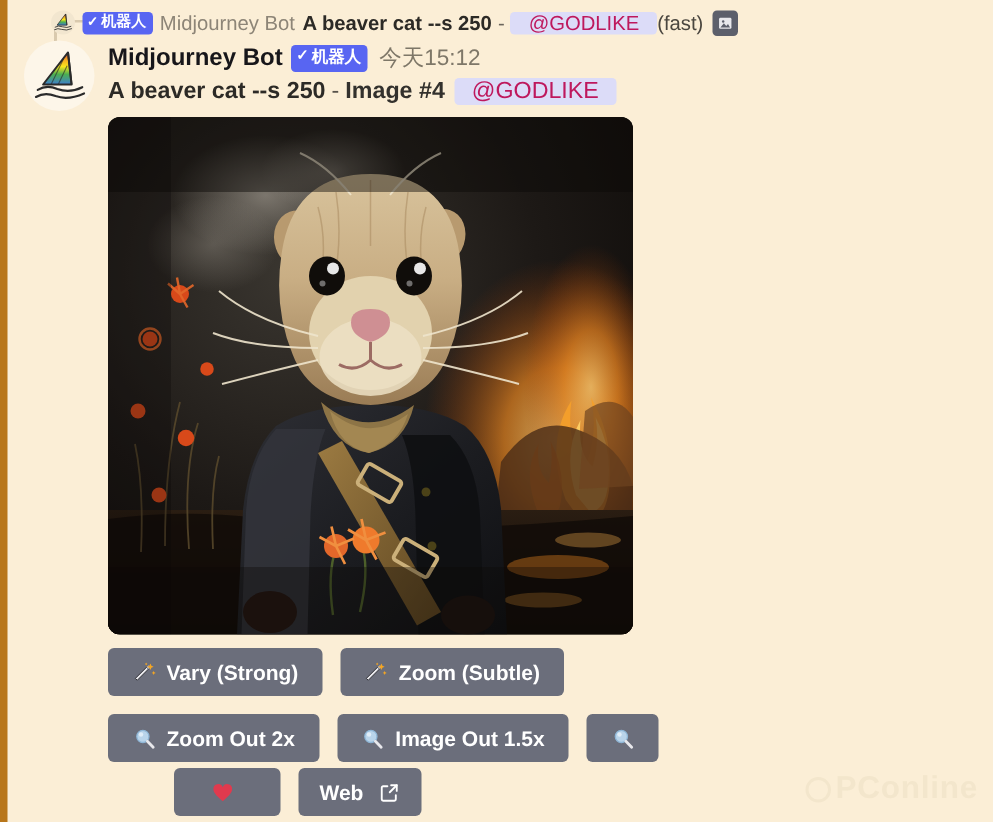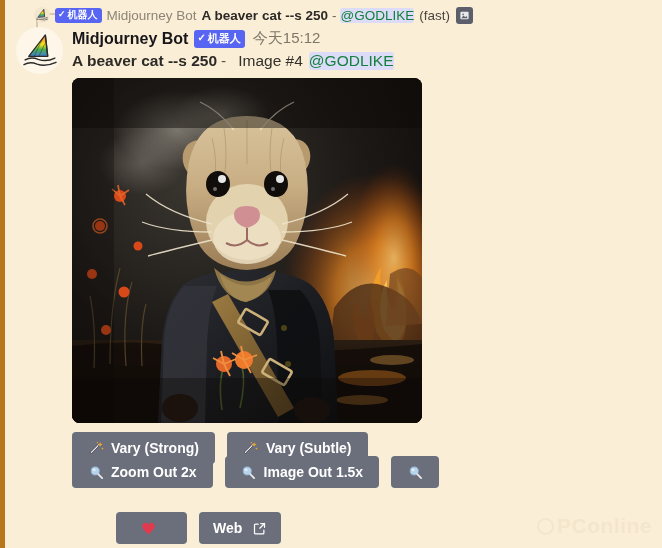--- a/index.html
+++ b/index.html
@@ -82,27 +82,27 @@
     margin-right: 5px;
   }
   .reply-text {
     font-size: 13.5px;
     color: #2c2a26;
     font-weight: bold;
   }
   .reply-sep { font-size: 13.5px; color: #6b655c; margin: 0 4px; }
   .mention {
     background: #dcdcf8;
-    color: #15803d;
+    color: #be185d;
     border-radius: 3px;
-    padding: 0 0;
+    padding: 0 12px;
     font-size: 13.5px;
     font-weight: normal;
   }
-  .reply-fast { font-size: 13.5px; color: #4a463f; margin-left: 5px; }
+  .reply-fast { font-size: 13.5px; color: #4a463f; }
 
   .attach-icon {
     display: inline-flex;
     align-items: center;
     justify-content: center;
     width: 17px; height: 17px;
     background: #5c5f6b;
     border-radius: 3px;
     margin-left: 6px;
     flex: none;
@@ -159,42 +159,42 @@
     position: absolute;
     left: 72px; top: 52px;
     font-size: 15.5px;
     color: #2c2a26;
     white-space: nowrap;
     display: flex;
     align-items: baseline;
   }
   .msg-content .prompt { font-weight: bold; }
   .msg-content .dash { color: #57524a; margin: 0 4px; font-weight: normal; }
-  .msg-content .imgno { font-weight: normal; color: #33312d; margin-left: 8px; }
+  .msg-content .imgno { font-weight: bold; color: #33312d; }
   .msg-content .mention { margin-left: 6px; font-size: 15.5px; }
 
   
   .artwork {
     position: absolute;
     left: 72px; top: 78px;
     width: 350px; height: 345px;
     border-radius: 8px;
     overflow: hidden;
     background: #140f0c;
   }
   .artwork svg { display: block; width: 100%; height: 100%; }
 
   
   .btn-row {
     position: absolute;
     display: flex;
     gap: 12px;
   }
   .row1 { left: 72px; top: 432px; }
-  .row2 { left: 72px; top: 456px; }
+  .row2 { left: 72px; top: 476px; }
   .row3 { left: 72px; top: 512px; padding-left: 44px; }
 
   .mj-btn {
     height: 32px;
     background: #6b6e7b;
     border: none;
     border-radius: 4px;
     color: #ffffff;
     font-family: "Liberation Sans", sans-serif;
     font-size: 14px;
@@ -507,21 +507,21 @@
     <button class="mj-btn">
       <span class="bicon">
         <svg viewBox="0 0 24 24">
           <path d="M4 20 L16 8 l-2 -2 L2 18 z" fill="#e8e8ec" stroke="#2a2a2e" stroke-width="1"></path>
           <path d="M16 8 l2 -2 l-2 -2 l-2 2 z" fill="#b9bac1"></path>
           <path d="M18 2 l1.1 2.4 L21.5 5.5 L19.1 6.6 L18 9 l-1.1 -2.4 L14.5 5.5 l2.4 -1.1 z" fill="#f5a623"></path>
           <path d="M21.5 10 l0.7 1.5 l1.5 0.7 l-1.5 0.7 l-0.7 1.5 l-0.7 -1.5 l-1.5 -0.7 l1.5 -0.7 z" fill="#f5a623"></path>
           <path d="M13.5 1 l0.5 1.1 l1.1 0.5 l-1.1 0.5 l-0.5 1.1 l-0.5 -1.1 L12 2.6 l1 -0.5 z" fill="#f5a623"></path>
         </svg>
       </span>
-      <span>Vary (Subtle)</span>
+      <span>Zoom (Subtle)</span>
     </button>
   </div>
 
   <div class="btn-row row2">
     <button class="mj-btn">
       <span class="bicon">
         <svg viewBox="0 0 24 24">
           <circle cx="10" cy="9.5" r="6.5" fill="#b9d4ea" stroke="#8fb6d6" stroke-width="1.4"></circle>
           <circle cx="8" cy="7.5" r="2.4" fill="#e6f1fa" opacity="0.85"></circle>
           <path d="M14.8 14.6 L21 21" stroke="#e8e8ec" stroke-width="3" stroke-linecap="round"></path>

